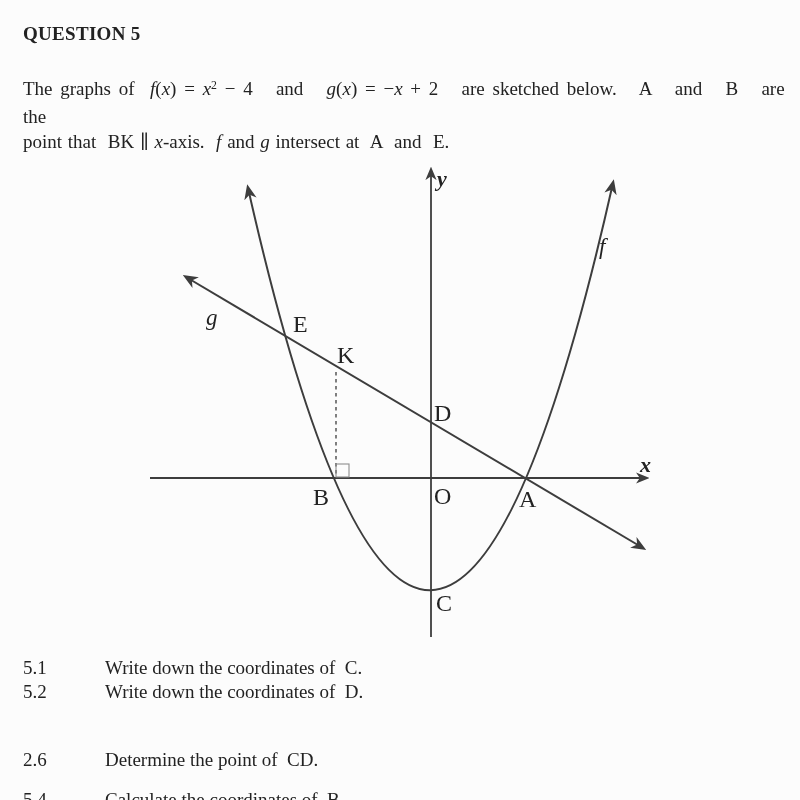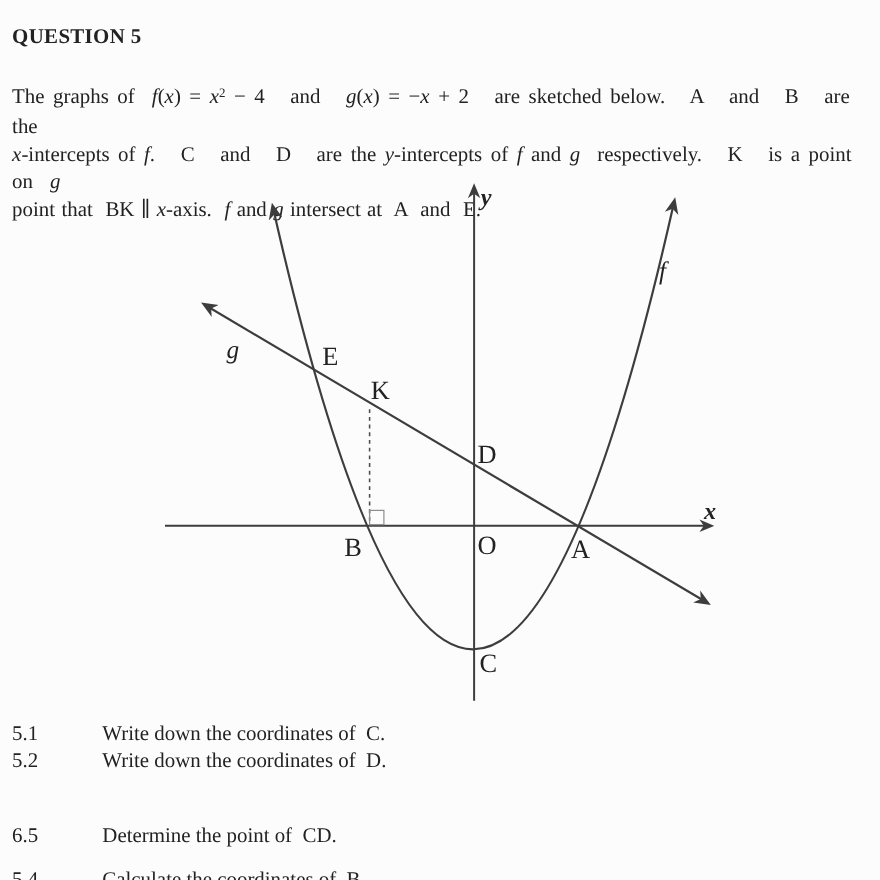--- a/index.html
+++ b/index.html
@@ -5,21 +5,21 @@
   html, body {
     margin: 0;
     padding: 0;
     width: 800px;
     height: 800px;
     overflow: hidden;
     background: #fcfcfc;
     font-family: "Liberation Serif", "DejaVu Serif", serif;
     color: #222;
   }
-  .abs { position: absolute; }
+  .abs { position: absolute; margin-left: 12px; }
   .page-title {
     left: 11px;
     top: 23px;
     font-size: 19px;
     font-weight: bold;
     letter-spacing: 0.3px;
   }
   .intro {
     left: 11px;
     top: 76px;
@@ -87,21 +87,20 @@
   }
   .q-text { white-space: pre-wrap; }
 </style>
 </head>
 <body>
 
 <div class="abs page-title">QUESTION 5</div>
 
 <div class="abs intro">
   <div class="intro-line"><span>The graphs of  </span><span class="it">f</span><span>(</span><span class="it">x</span><span>) = </span><span class="it">x</span><span class="sup">2</span><span> − 4   and   </span><span class="it">g</span><span>(</span><span class="it">x</span><span>) = −</span><span class="it">x</span><span> + 2   are sketched below.   A   and   B   are the</span></div>
-  <div class="intro-line"><span class="it">x</span><span>-intercepts of </span><span class="it">f</span><span>.   C   and   D   are the </span><span class="it">y</span><span>-intercepts of </span><span class="it">f</span><span> and </span><span class="it">g</span><span>  respectively.   K   is a point on  </span><span class="it">g</span></div>
   <div class="intro-line last"><span>point that  BK ∥ </span><span class="it">x</span><span>-axis.  </span><span class="it">f</span><span> and </span><span class="it">g</span><span> intersect at  A  and  E.</span></div>
 </div>
 
 <svg class="graph" viewBox="0 0 800 800" xmlns="http://www.w3.org/2000/svg" aria-hidden="true">
   <defs>
     <marker id="ah" viewBox="0 0 12 12" refX="9" refY="6" markerWidth="7.5" markerHeight="7.5" orient="auto-start-reverse" markerUnits="strokeWidth">
       <path d="M0,1 L12,6 L0,11 L3.5,6 z" fill="#3d3d3d"></path>
     </marker>
   </defs>
 
@@ -129,17 +128,17 @@
   <text x="436" y="611">C</text>
 </svg>
 
 <div class="abs q-row" style="top:656px">
   <span class="q-num">5.1</span><span class="q-text">Write down the coordinates of  C.</span>
 </div>
 <div class="abs q-row" style="top:680px">
   <span class="q-num">5.2</span><span class="q-text">Write down the coordinates of  D.</span>
 </div>
 <div class="abs q-row" style="top:748px">
-  <span class="q-num">6.5</span><span class="q-text">Determine the point of  CD.</span>
+  <span class="q-num">2.6</span><span class="q-text">Determine the point of  CD.</span>
 </div>
 <div class="abs q-row" style="top:788px">
   <span class="q-num">5.4</span><span class="q-text">Calculate the coordinates of  B</span>
 </div>
 
 </body></html>

